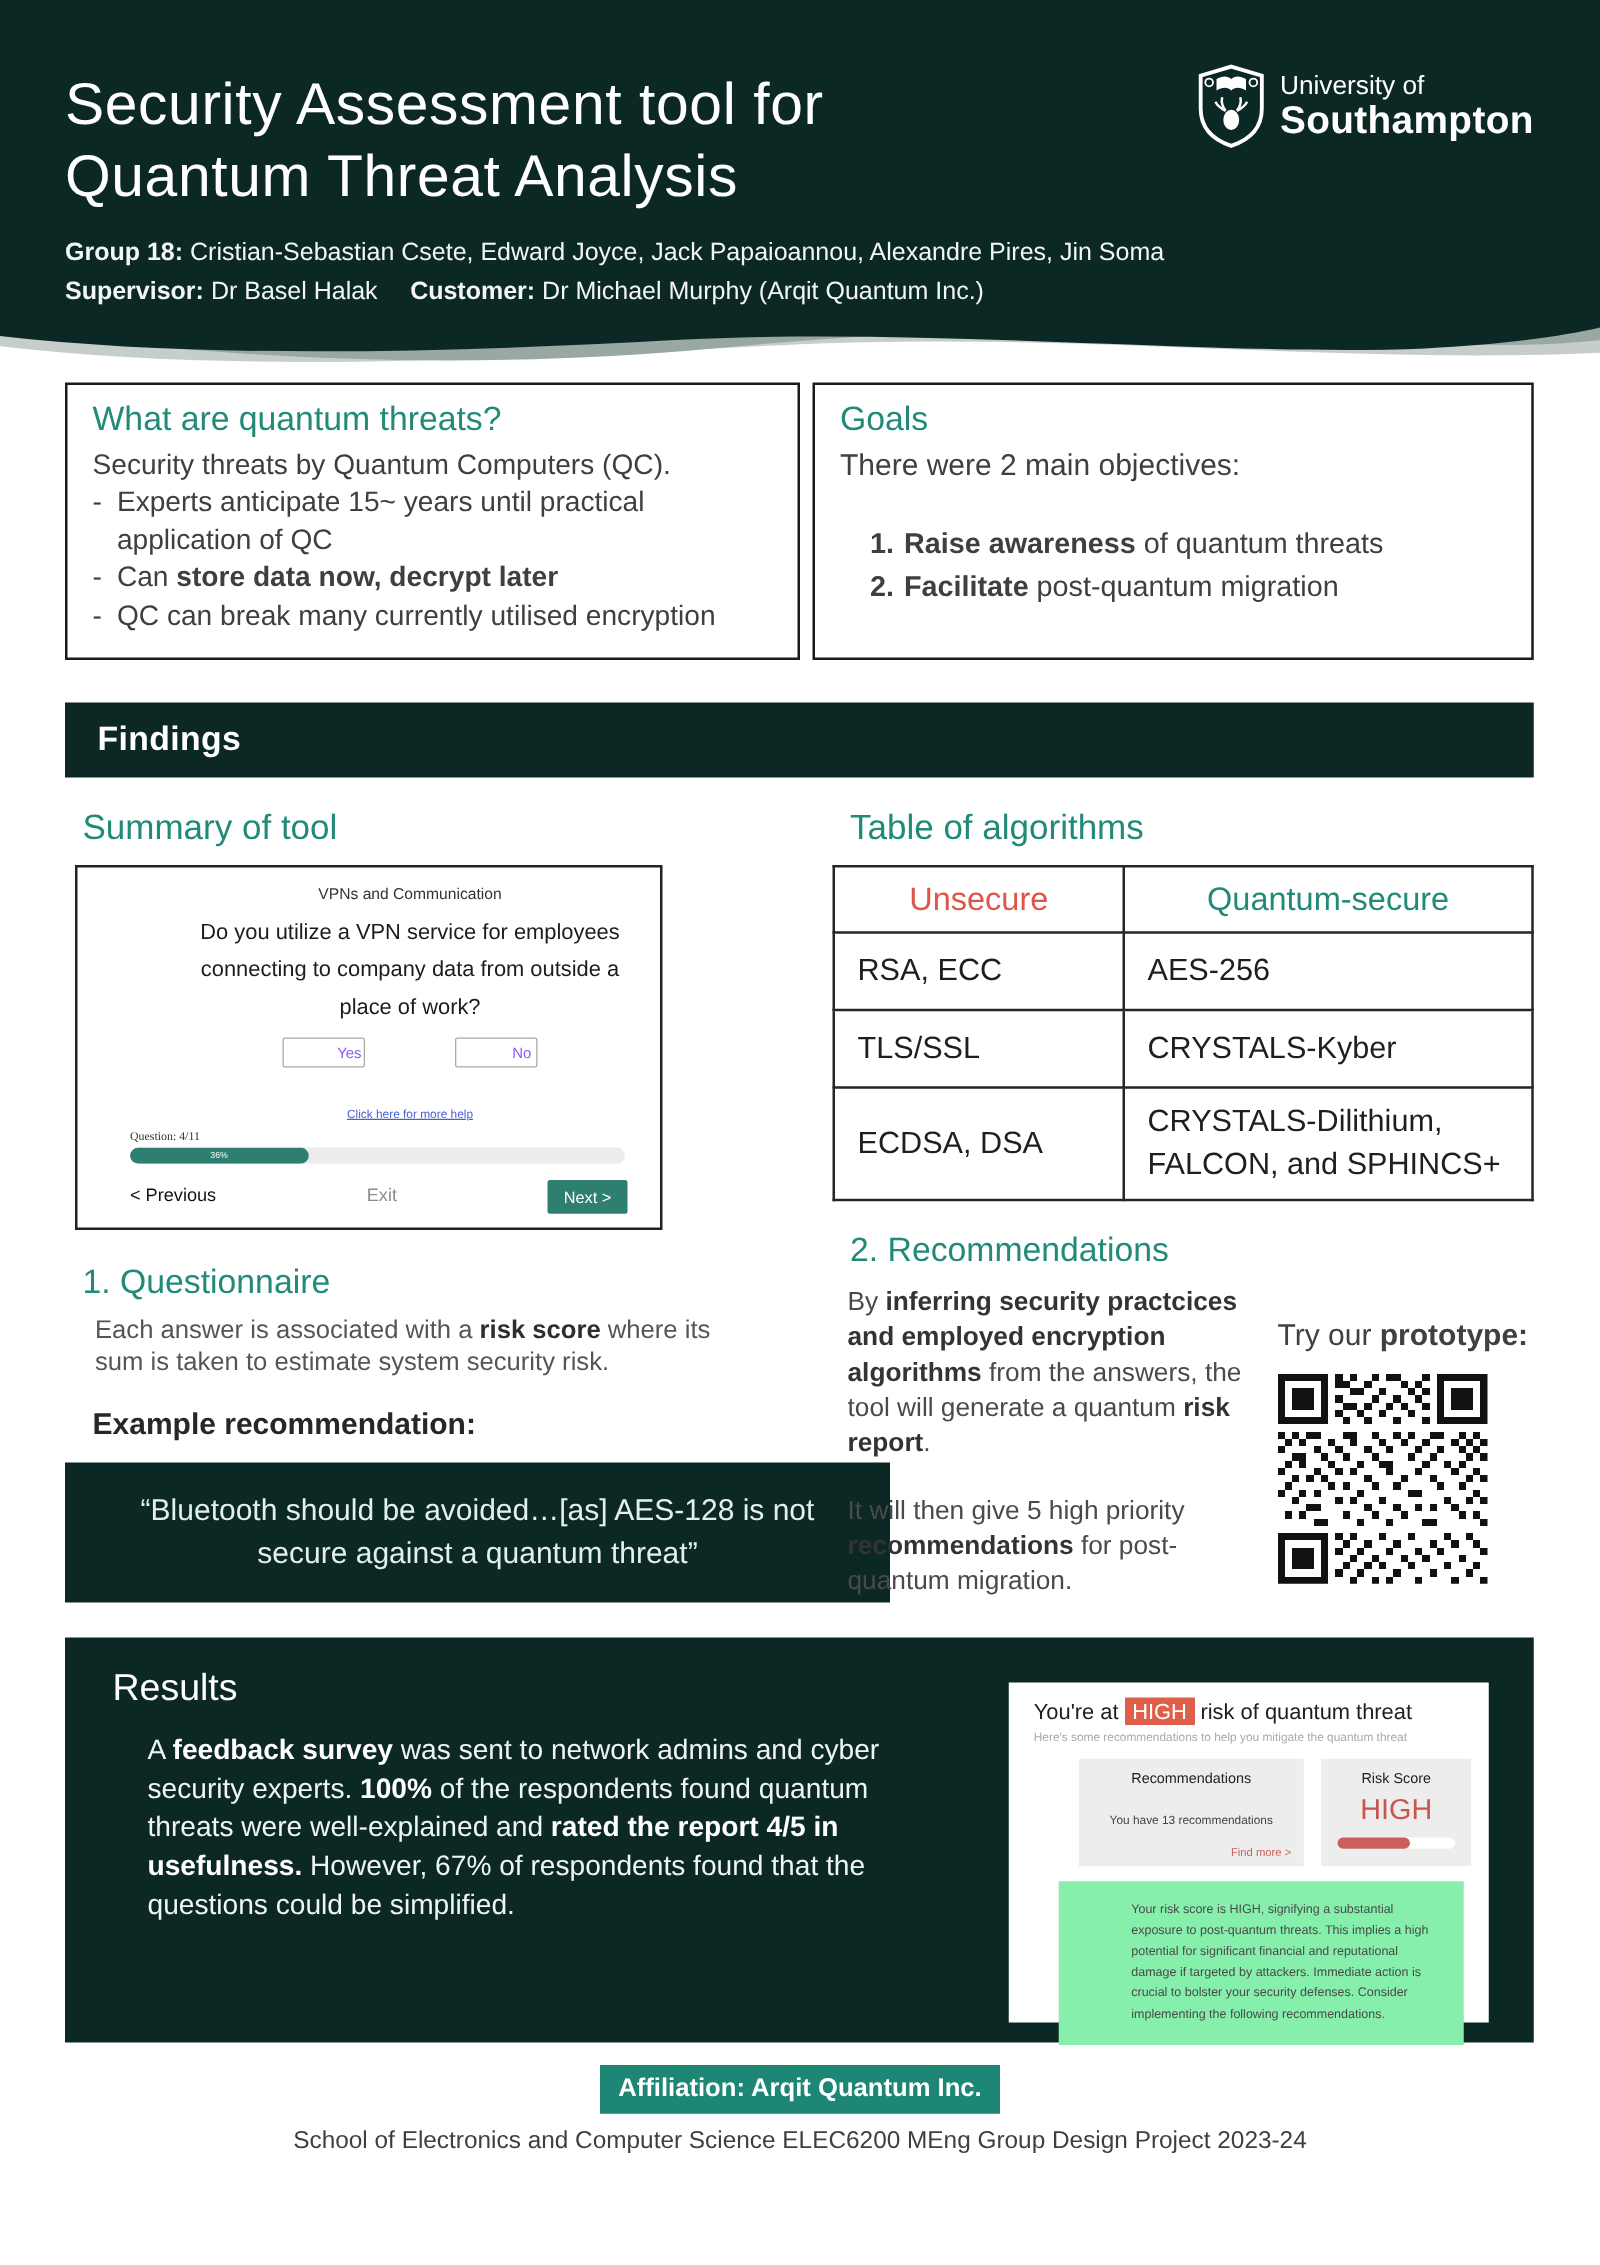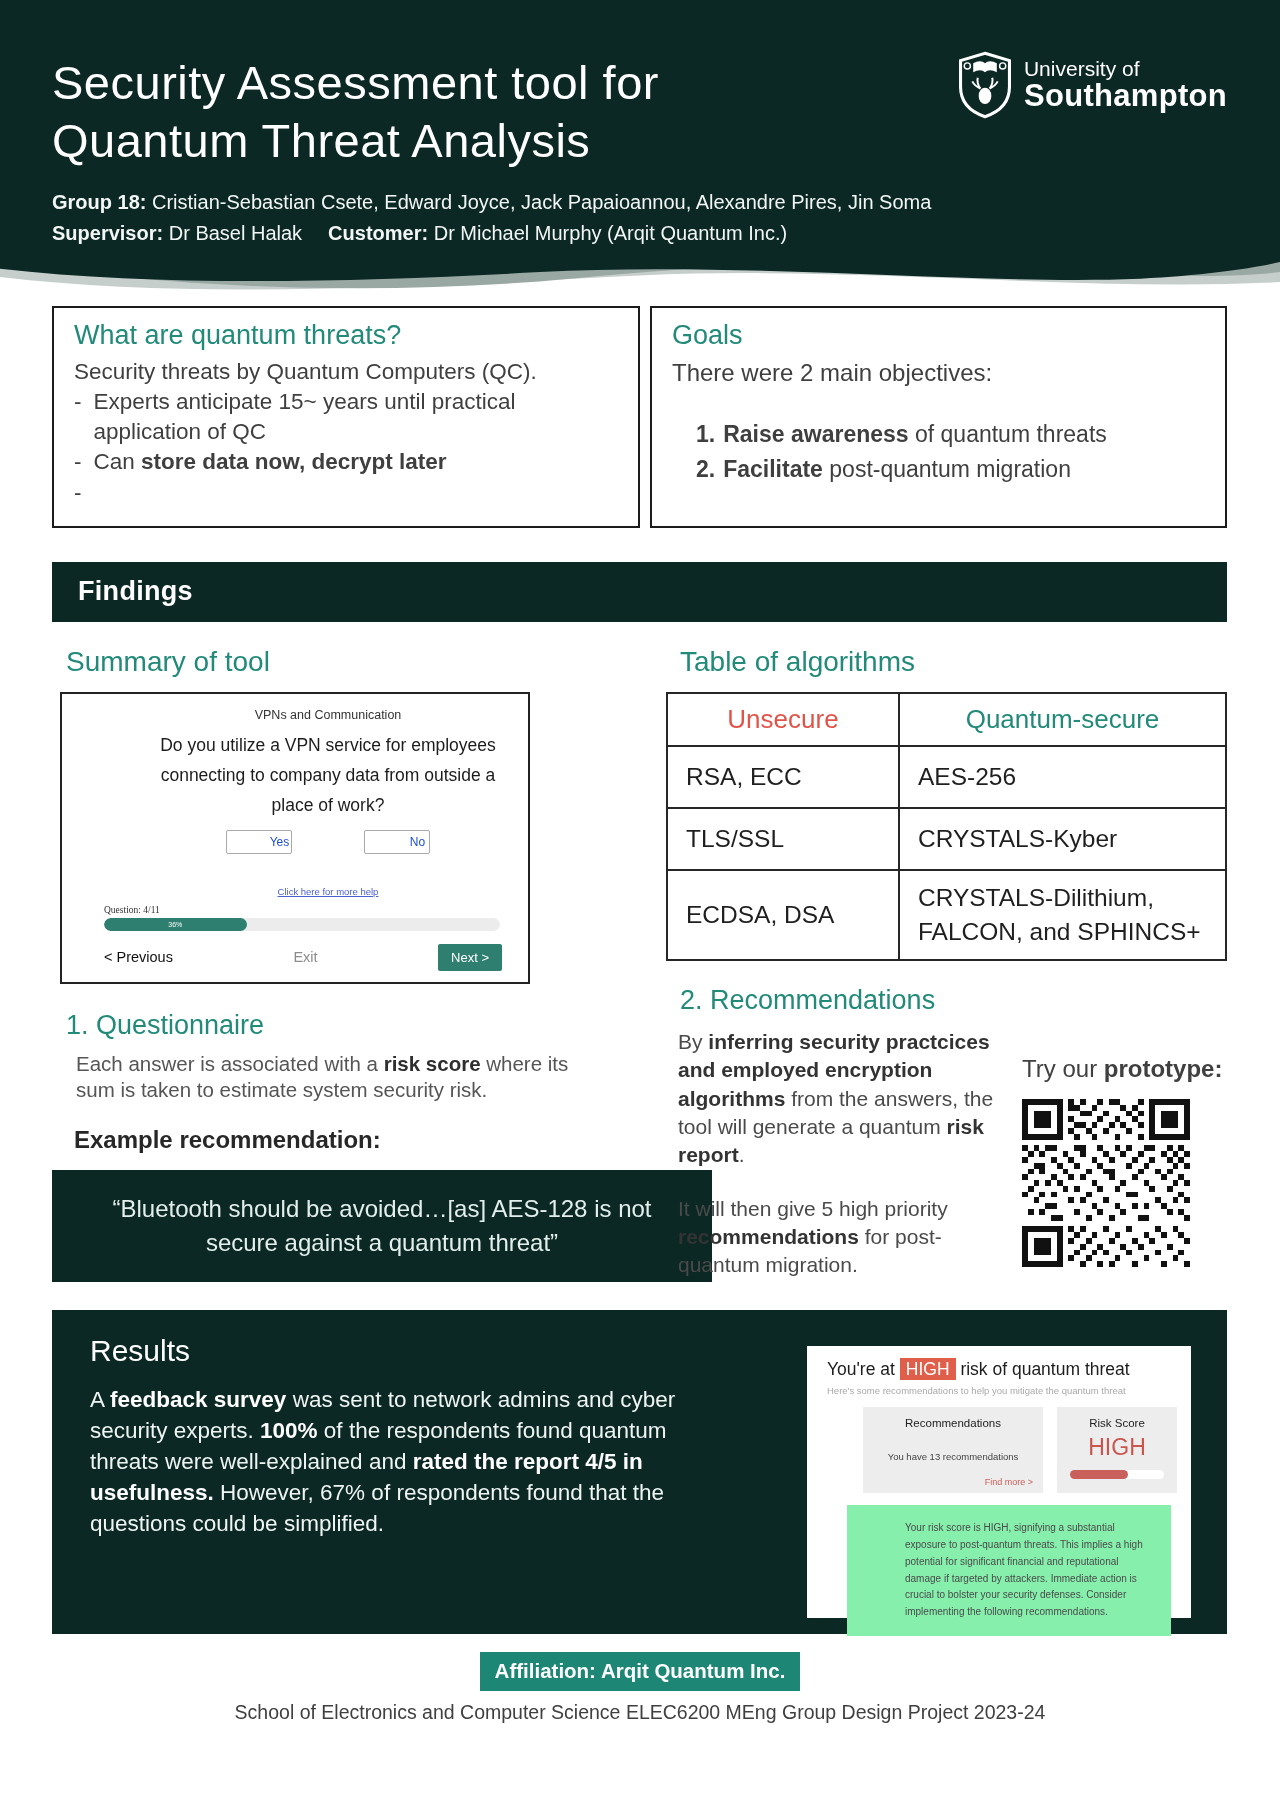--- a/index.html
+++ b/index.html
@@ -44,21 +44,21 @@
   .findings-grid { display:grid; grid-template-columns:560px 1fr; column-gap:54px; margin:20px 53px 0 52px; }
   .col-heading { color:#218a78; font-size:28px; font-weight:400; margin:4px 0 14px 14px; }
 
   
   .shot-q { width:470px; height:292px; border:2px solid #222; margin-left:8px; background:#fff; padding-top:14px; }
   .shot-inner { margin-left:78px; width:376px; text-align:center; }
   .shot-cat { font-size:12.5px; color:#333; }
   .shot-question { margin-top:8px; font-size:17.5px; color:#1c1c1c; line-height:1.72; }
   .yn-row { margin-top:10px; display:flex; justify-content:center; gap:72px; }
   .yn-btn { width:66px; height:24px; border:1px solid #a9a9a9; border-radius:2px; background:#fff;
-    font-size:12px; color:#1d4ed8; display:flex; align-items:center; justify-content:center;padding-left:41px; }
+    font-size:12px; color:#8b5cf6; display:flex; align-items:center; justify-content:center;padding-left:41px; }
   .help-link { display:block; margin-top:32px; font-size:9.5px; color:#4a5fd0; text-decoration:underline; }
   .prog-group { margin-top:8px; text-align:left; padding:0 28px 0 42px; }
   .prog-label { font-size:9.5px; color:#333;font-family:Liberation Serif, serif; }
   .prog-track { margin-top:3px; height:13px; background:#ececec; border-radius:7px; overflow:hidden; }
   .prog-fill { width:36%; height:100%; background:#2e7f70; border-radius:7px; color:#fff;
     font-size:7px; text-align:center; line-height:13px; }
   .shot-nav { margin-top:13px; display:flex; align-items:center; justify-content:space-between; padding:0 26px 0 42px; }
   .nav-prev { font-size:14.5px; color:#111; }
   .nav-exit { font-size:14.5px; color:#8c8c8c; }
   .nav-next { background:#2e7f70; color:#fff; font-size:13px; padding:6px 13px; border-radius:2px; }
@@ -87,21 +87,21 @@
   .rec-p .b { color:#333; }
   .rec-p2 { margin-top:26px; }
   .qr-col { padding-top:70px; }
   .try-label { font-size:24px; color:#404040; }
   .qr { display:block; margin-top:16px; }
 
   
   .results { position:relative; margin:28px 53px 0 52px; height:324px; background:#0c2824;
     color:#fff; padding:24px 0 0 38px; }
   .results-h { font-size:30px; font-weight:400; }
-  .results-p { margin-top:16px; width:588px; font-size:22.5px; line-height:1.38; color:#eef5f3; }
+  .results-p { margin-top:16px; width:588px; font-size:22.5px; line-height:1.38; color:#eef5f3;margin-left:28px; }
   .results-p .b { color:#fff; }
 
   .report-shot { position:absolute; top:36px; right:36px; width:384px; height:272px;
     background:#fff; color:#222; padding:13px 12px 0 14px; }
   .rep-title { font-size:17.5px; color:#1d1d1d; margin-left:6px; }
   .rep-high { background:#df5f4b; color:#fff; padding:1px 6px; }
   .rep-sub { margin:5px 0 0 6px; font-size:9.5px; color:#a9a9a9; }
   .rep-cards { margin:11px 2px 0 42px; display:flex; gap:14px; }
   .rep-card { background:#ededed; height:86px; padding-top:10px; text-align:center; position:relative; }
   .card-recs { width:180px; }
@@ -161,20 +161,21 @@
       <div class="bullet">
           <span class="dash">-</span>
           <span>Experts anticipate 15~ years until practical application of QC</span>
         </div>
       <div class="bullet">
           <span class="dash">-</span>
           <span><span>Can </span><span class="b">store data now, decrypt later</span></span>
         </div>
       <div class="bullet">
           <span class="dash">-</span>
+          <span>QC can break many currently utilised encryption</span>
         </div>
     </div>
   </div>
   <div class="info-box box-r">
     <div class="box-h">Goals</div>
     <div class="box-body goals-intro">There were 2 main objectives:</div>
     <div class="goals-list">
       <div class="goals-item">
           <span class="num">1.</span>
           <span><span class="b">Raise awareness</span><span> of quantum threats</span></span>

